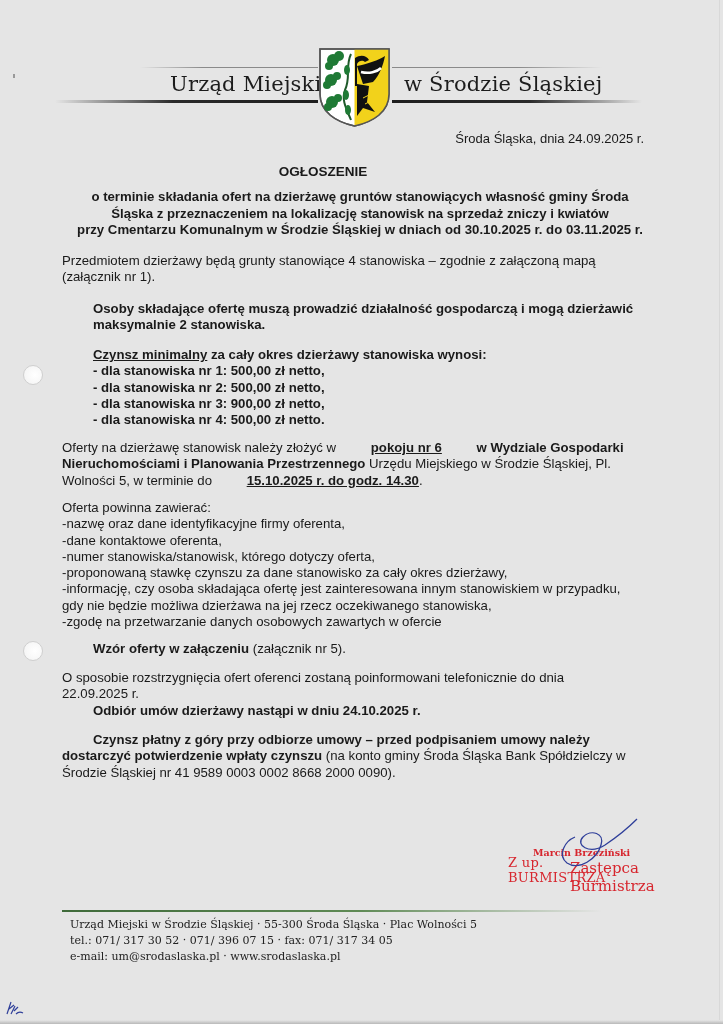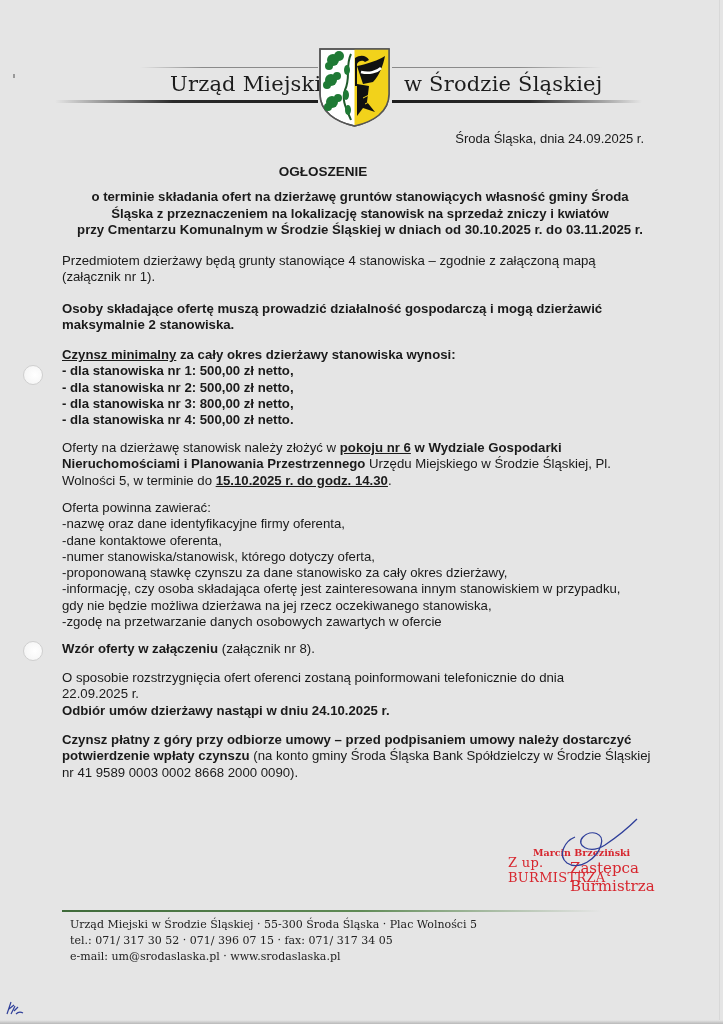--- a/index.html
+++ b/index.html
@@ -20,21 +20,21 @@
   .hdr-text.left { left:170px; }
   .hdr-text.right { left:404px; }
   .crest { position:absolute; left:317px; top:46px; width:75px; height:82px; }
 
   .date { position:absolute; right:79px; top:131px; font-size:13px; }
 
   .title { position:absolute; left:0; width:646px; top:164px; text-align:center; font-weight:bold; font-size:13.5px; }
   .subtitle { position:absolute; left:40px; width:640px; top:189px; text-align:center; font-weight:bold; font-size:13.2px; line-height:16.5px; }
 
   .p { position:absolute; left:62px; width:600px; font-size:13.2px; line-height:16.3px; }
-  .b { font-weight:bold; }
+  .b { font-weight:bold;margin-left:31px; }
   .u { text-decoration:underline; }
   .list div { white-space:nowrap; }
 
   .punch { position:absolute; left:23px; width:18px; height:18px; border-radius:50%; border:1px solid #cfcfcf; background:radial-gradient(circle at 60% 50%,#ffffff,#f2f2f2); }
 
   .stamp { position:absolute; left:505px; top:815px; width:140px; height:70px; }
   .stamp .l1 { position:absolute; left:3px; top:3px; font-family:"DejaVu Serif", serif; font-weight:normal; font-size:13px; color:#d7262e; letter-spacing:0.3px;margin-top:37px; }
   .stamp .l2 { position:absolute; left:28px; top:32px; font-family:"DejaVu Serif", serif; font-size:9.5px; color:#d7262e; font-weight:bold; }
   .stamp .l3 { position:absolute; left:18px; top:44px; font-family:"DejaVu Serif", serif; font-size:15px; color:#d7262e; font-weight:normal;margin-left:47px; }
   .stamp svg { position:absolute; left:0; top:0; }
@@ -101,39 +101,39 @@
 
   <div class="p" style="top:253px; width:575px;">Przedmiotem dzierżawy będą grunty stanowiące 4 stanowiska – zgodnie z załączoną mapą (załącznik nr 1).</div>
 
   <div class="p b" style="top:301px; width:590px;">Osoby składające ofertę muszą prowadzić działalność gospodarczą i mogą dzierżawić maksymalnie 2 stanowiska.</div>
 
   <div class="punch" style="top:365px;"></div>
   <div class="p b list" style="top:347px;">
     <div><span class="u">Czynsz minimalny</span><span> za cały okres dzierżawy stanowiska wynosi:</span></div>
     <div>- dla stanowiska nr 1: 500,00 zł netto,</div>
     <div>- dla stanowiska nr 2: 500,00 zł netto,</div>
-    <div>- dla stanowiska nr 3: 800,00 zł netto,</div>
+    <div>- dla stanowiska nr 3: 900,00 zł netto,</div>
     <div>- dla stanowiska nr 4: 500,00 zł netto.</div>
   </div>
 
   <div class="p" style="top:440px; width:600px;"><span>Oferty na dzierżawę stanowisk należy złożyć w </span><span class="b u">pokoju nr 6</span><span class="b"> w Wydziale Gospodarki Nieruchomościami i Planowania Przestrzennego</span><span> Urzędu Miejskiego w Środzie Śląskiej, Pl. Wolności 5, w terminie do </span><span class="b u">15.10.2025 r. do godz. 14.30</span><span>.</span></div>
 
   <div class="p list" style="top:500px;">
     <div>Oferta powinna zawierać:</div>
     <div>-nazwę oraz dane identyfikacyjne firmy oferenta,</div>
     <div>-dane kontaktowe oferenta,</div>
     <div>-numer stanowiska/stanowisk, którego dotyczy oferta,</div>
     <div>-proponowaną stawkę czynszu za  dane stanowisko za cały okres dzierżawy,</div>
     <div>-informację, czy osoba składająca ofertę jest zainteresowana innym stanowiskiem w przypadku,</div>
     <div>gdy nie będzie możliwa dzierżawa na jej rzecz oczekiwanego stanowiska,</div>
     <div>-zgodę na przetwarzanie danych osobowych zawartych w ofercie</div>
   </div>
 
   <div class="punch" style="top:641px;"></div>
-  <div class="p" style="top:641px;"><span class="b">Wzór oferty w załączeniu</span><span> (załącznik nr 8).</span></div>
+  <div class="p" style="top:641px;"><span class="b">Wzór oferty w załączeniu</span><span> (załącznik nr 5).</span></div>
 
   <div class="p" style="top:670px; width:550px;">
     <div>O sposobie rozstrzygnięcia ofert oferenci zostaną poinformowani telefonicznie do dnia 22.09.2025 r.</div>
     <div class="b">Odbiór umów dzierżawy nastąpi w dniu 24.10.2025 r.</div>
   </div>
 
   <div class="p" style="top:732px; width:598px;"><span class="b">Czynsz płatny z góry przy odbiorze umowy – przed podpisaniem umowy należy dostarczyć potwierdzenie wpłaty czynszu</span><span> (na konto gminy Środa Śląska Bank Spółdzielczy w Środzie Śląskiej nr 41 9589 0003 0002 8668 2000 0090).</span></div>
 
   <div class="stamp">
     <div class="l1">Z up. BURMISTRZA</div>

